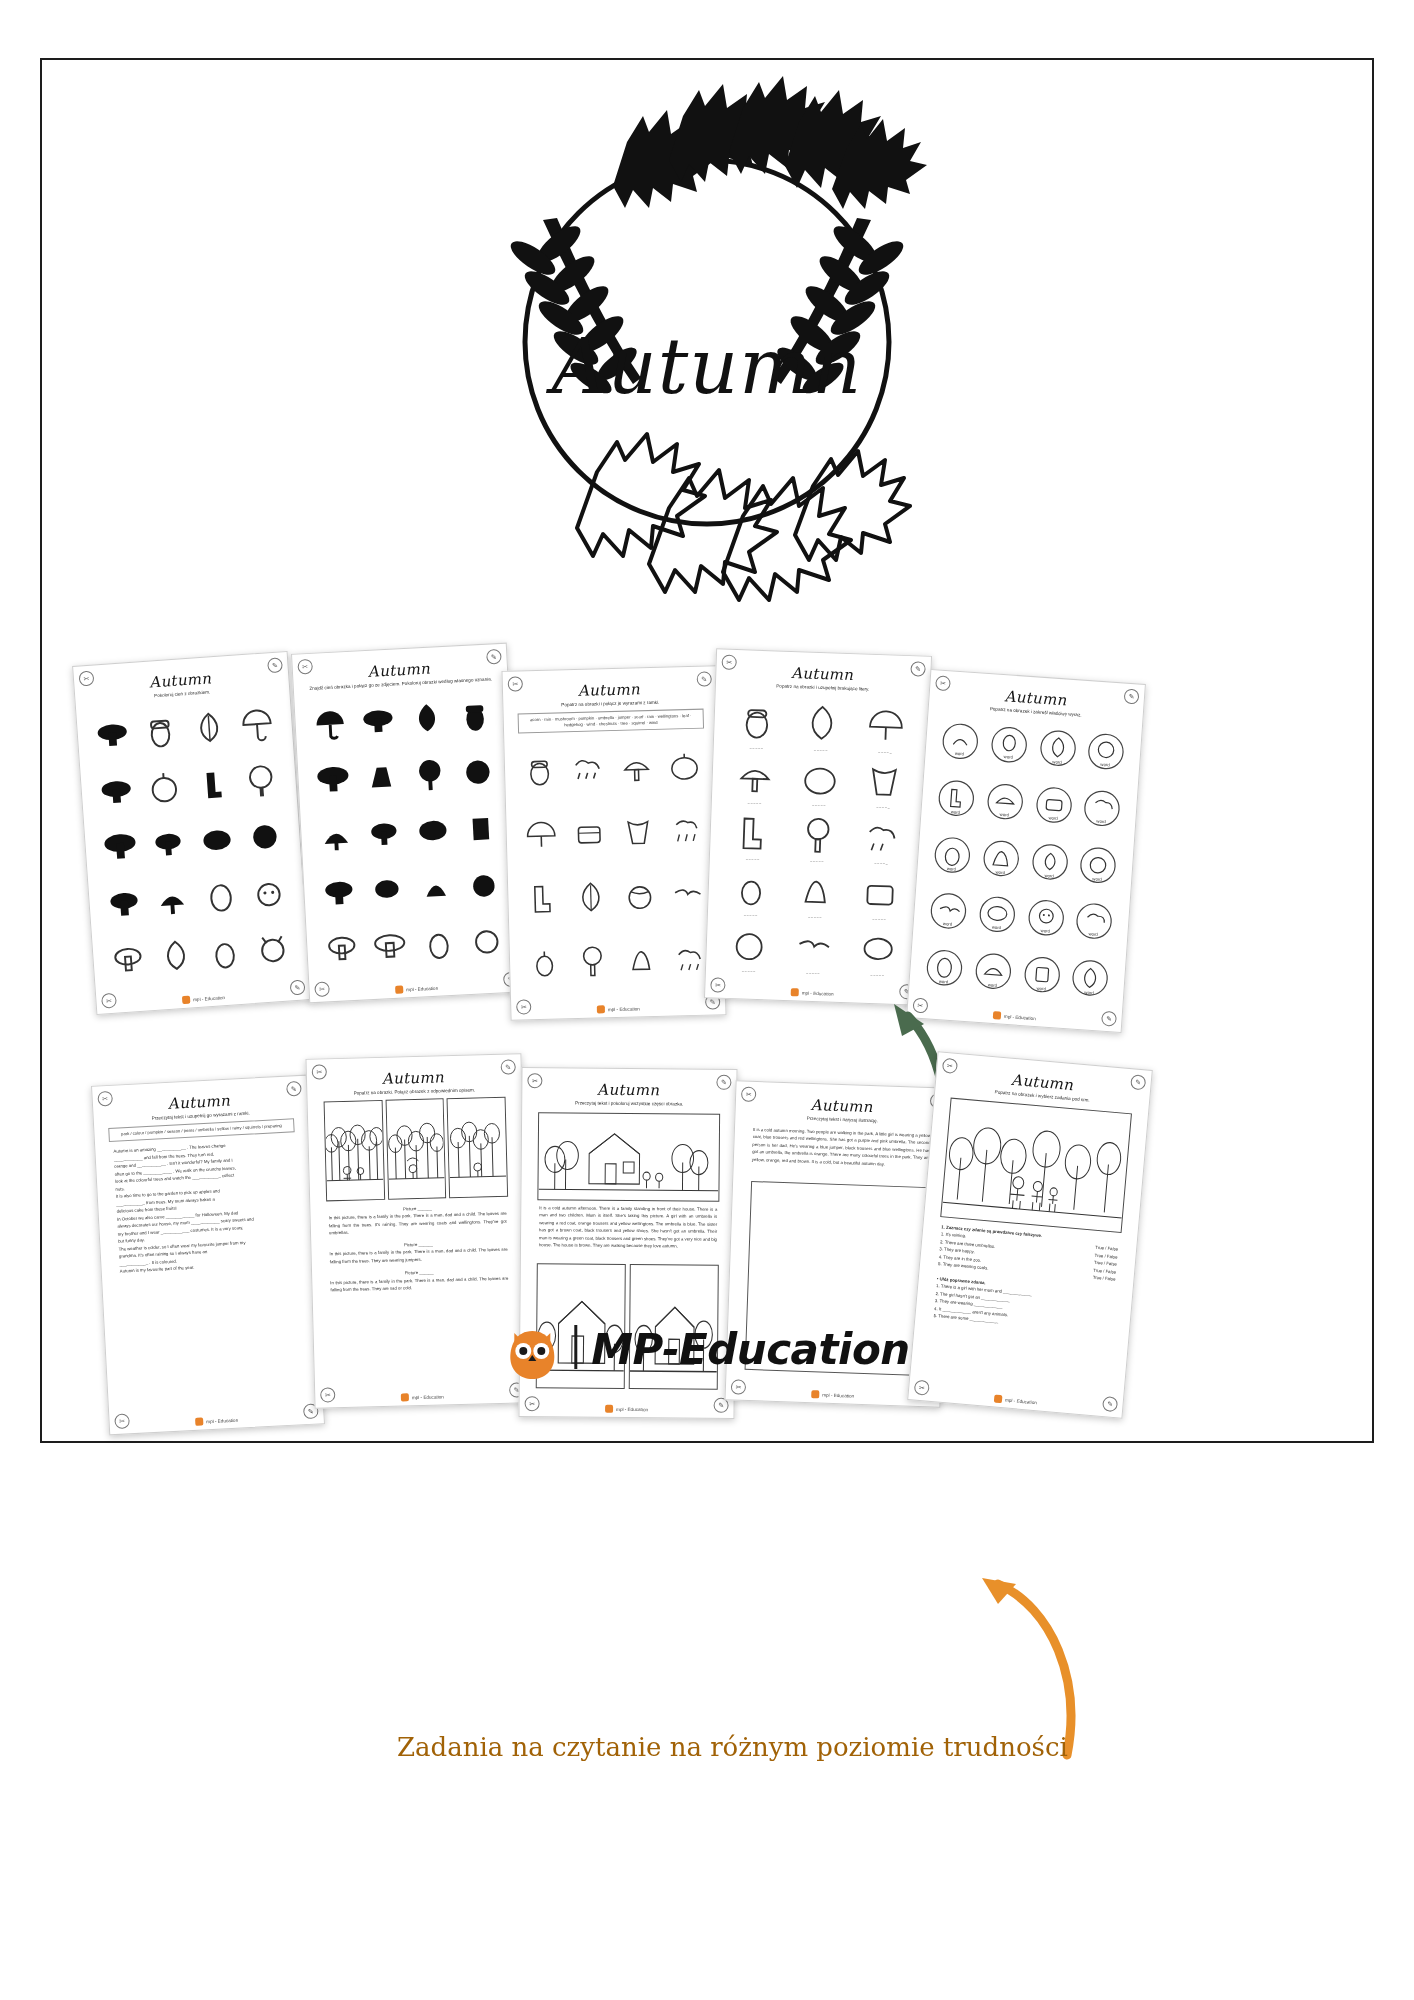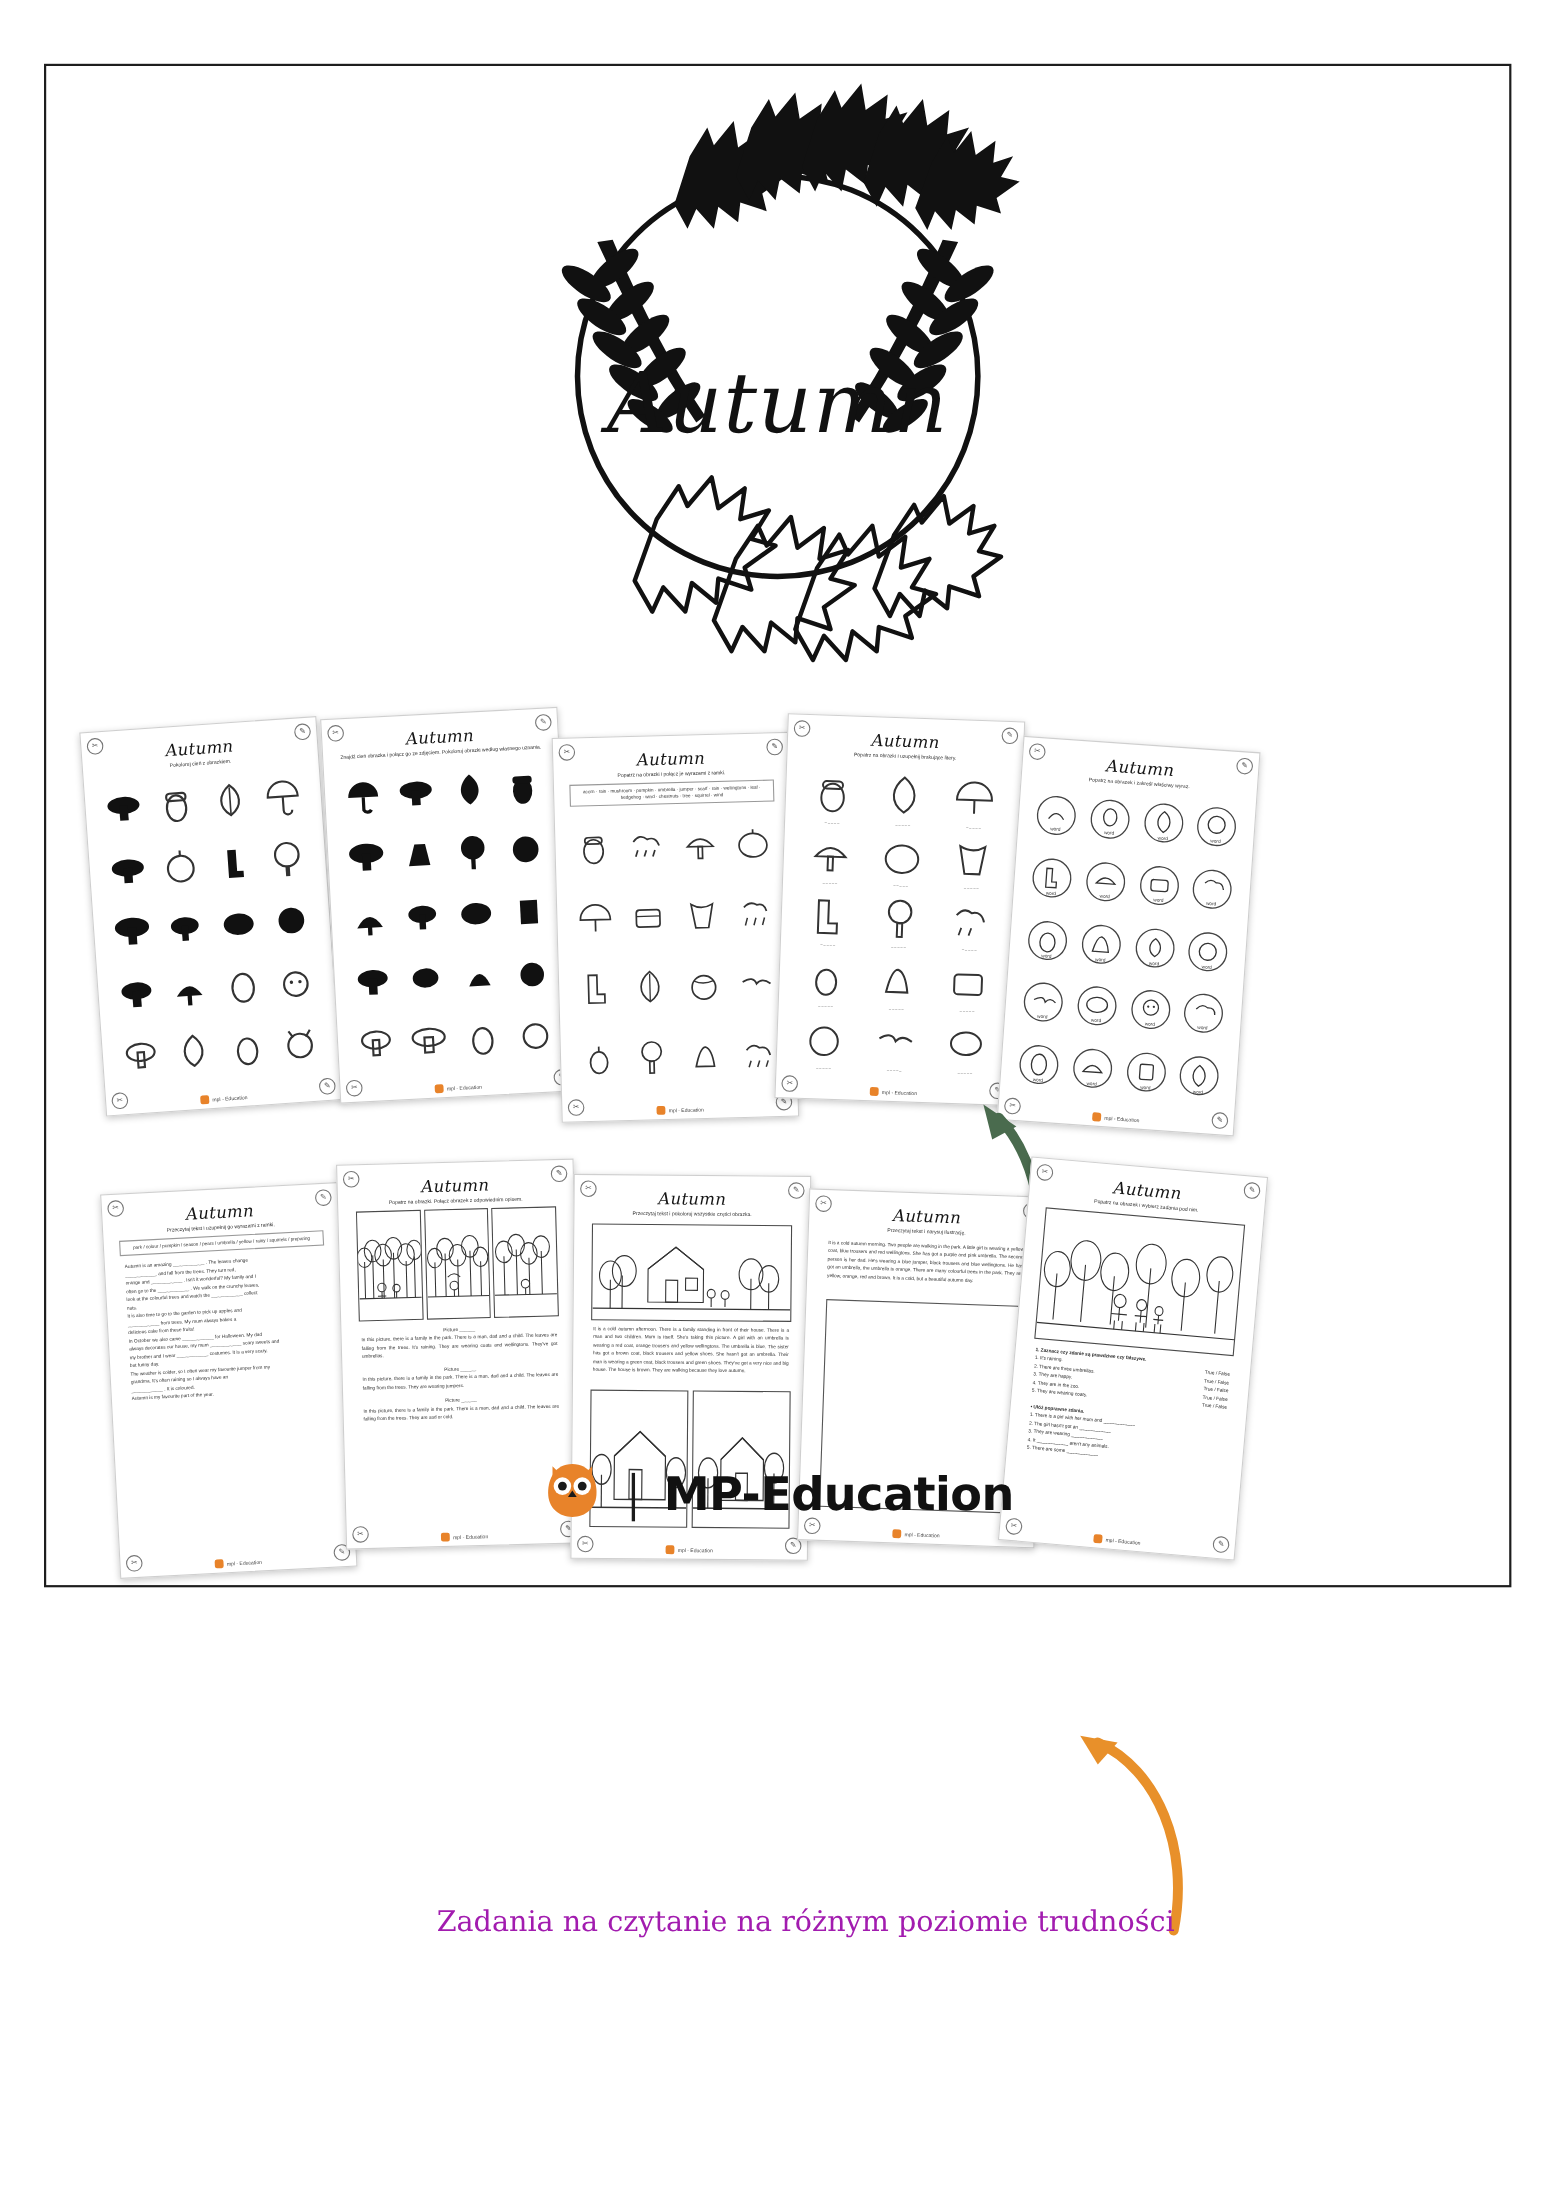--- a/index.html
+++ b/index.html
@@ -178,40 +178,41 @@
     position: relative;
     overflow: hidden;
   }
   .illus svg { position: absolute; inset: 0; width: 100%; height: 100%; }
 
   
   .caption {
     position: absolute;
     font-family: "DejaVu Serif", serif;
     font-size: 26px;
-    color: #a21caf;
+    color: #a16207;
     white-space: nowrap;
   }
   #caption-vocabulary { left: 250px; top: 1110px; }
   #caption-reading    { left: 355px; top: 1672px; }
 
   
   .arrow { position: absolute; }
   #arrow-vocabulary { left: 790px; top: 930px; width: 130px; height: 190px; }
   #arrow-reading    { left: 890px; top: 1500px; width: 150px; height: 200px; }
 
   
   .brand {
     position: absolute;
     left: 50%;
     transform: translateX(-50%);
     bottom: 58px;
     display: flex;
-    align-items: flex-end;
-    gap: 26px;
+    align-items: flex-start;
+    gap: 14px;
+    font-style: italic;
   }
   .brand-divider {
     width: 3px;
     height: 44px;
     background: #1b1b1b;
   }
   .brand-name {
     font-family: "DejaVu Sans", sans-serif;
     font-weight: bold;
     font-size: 42px;

